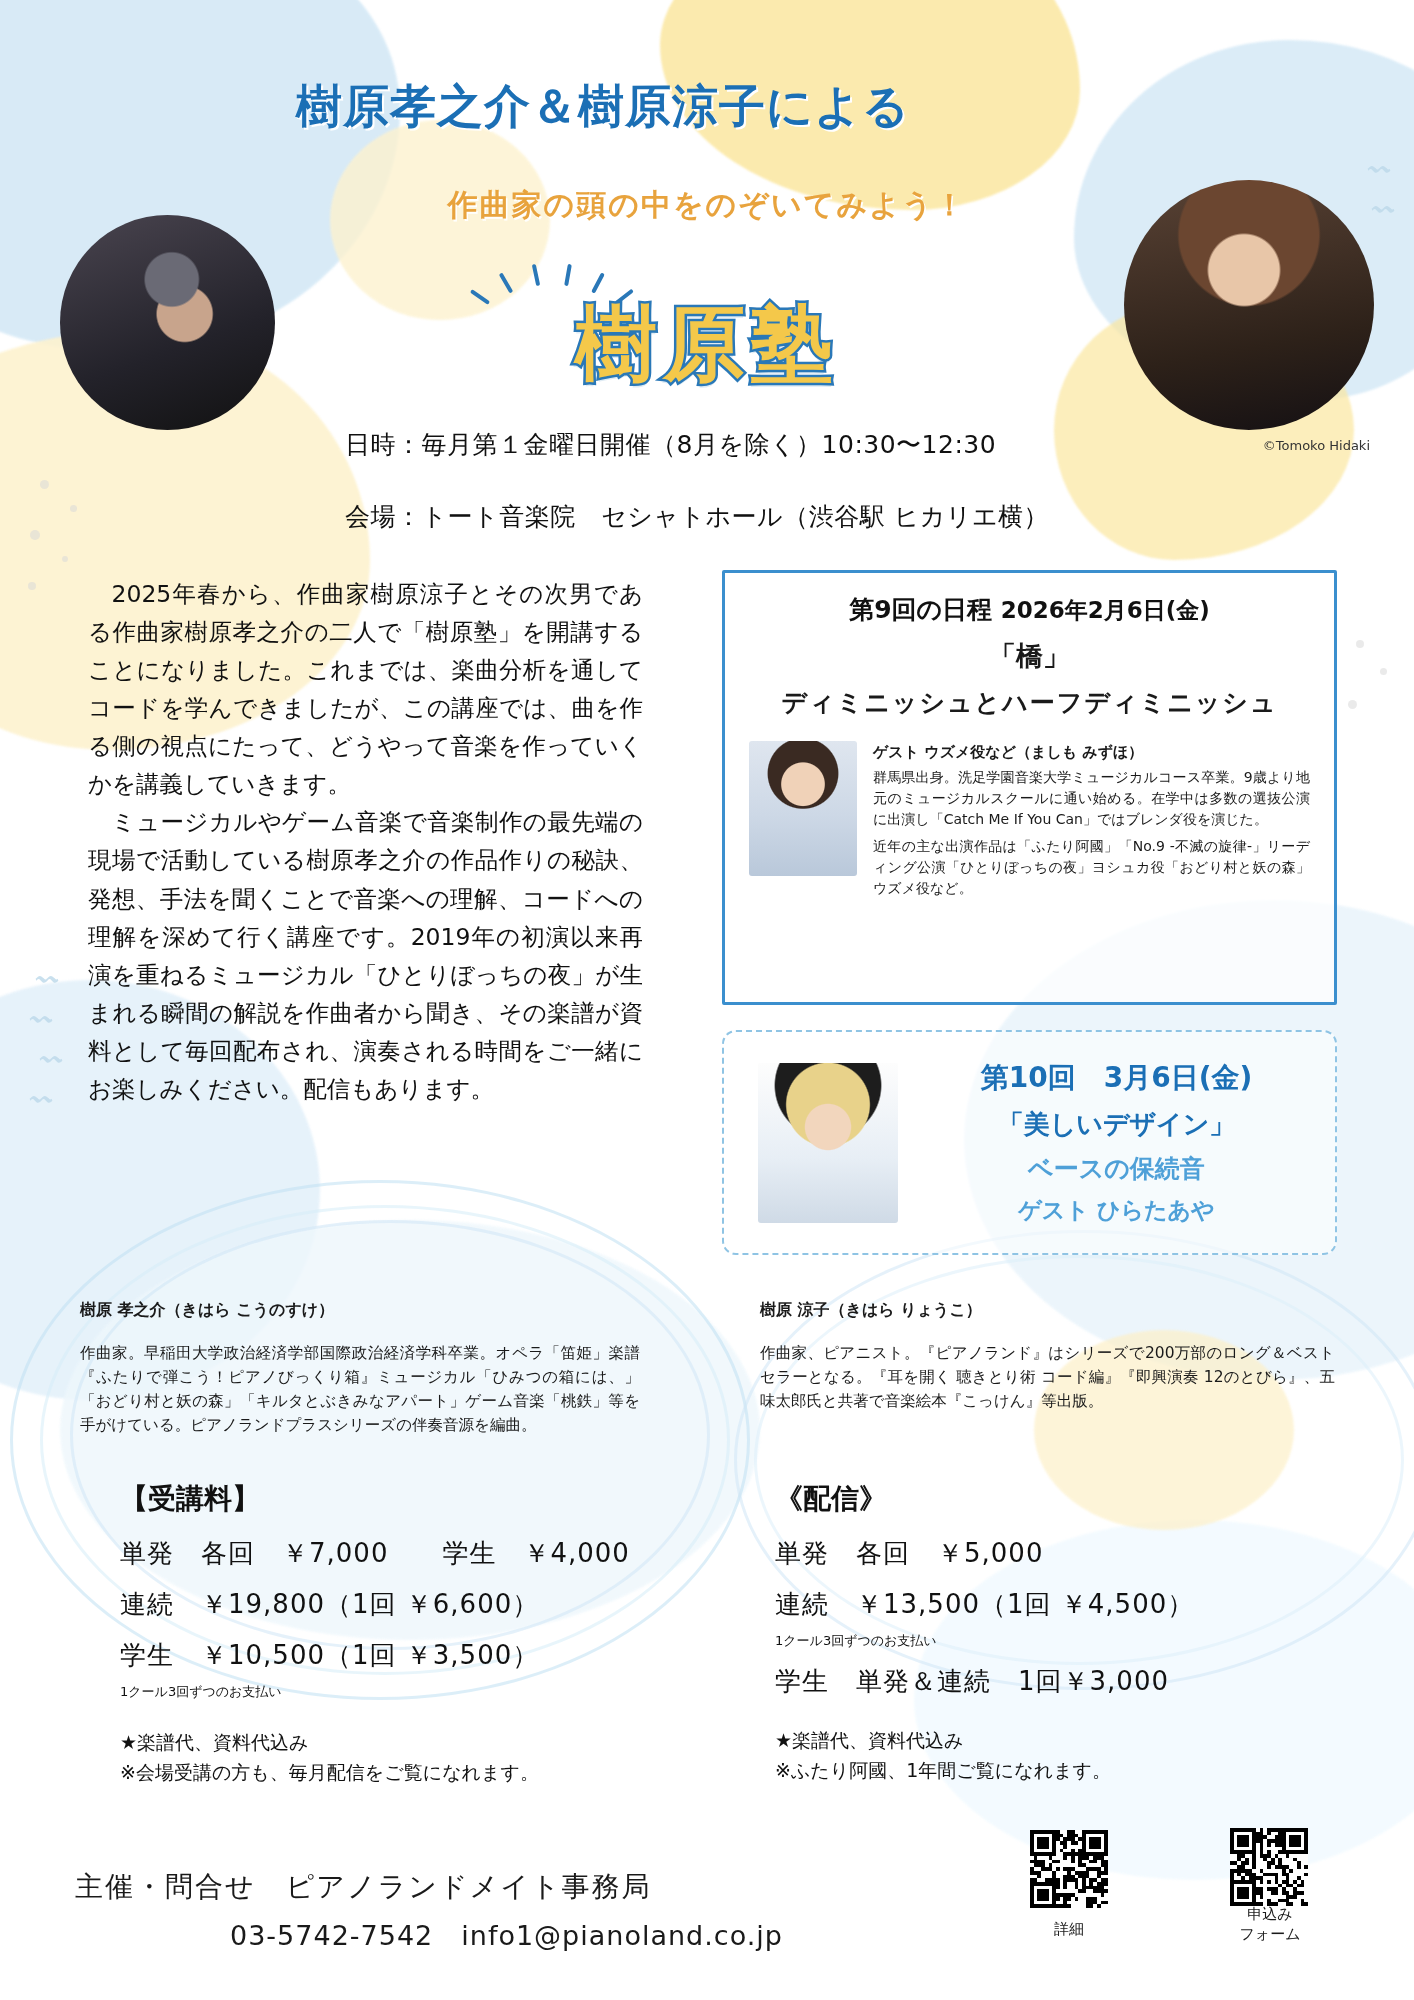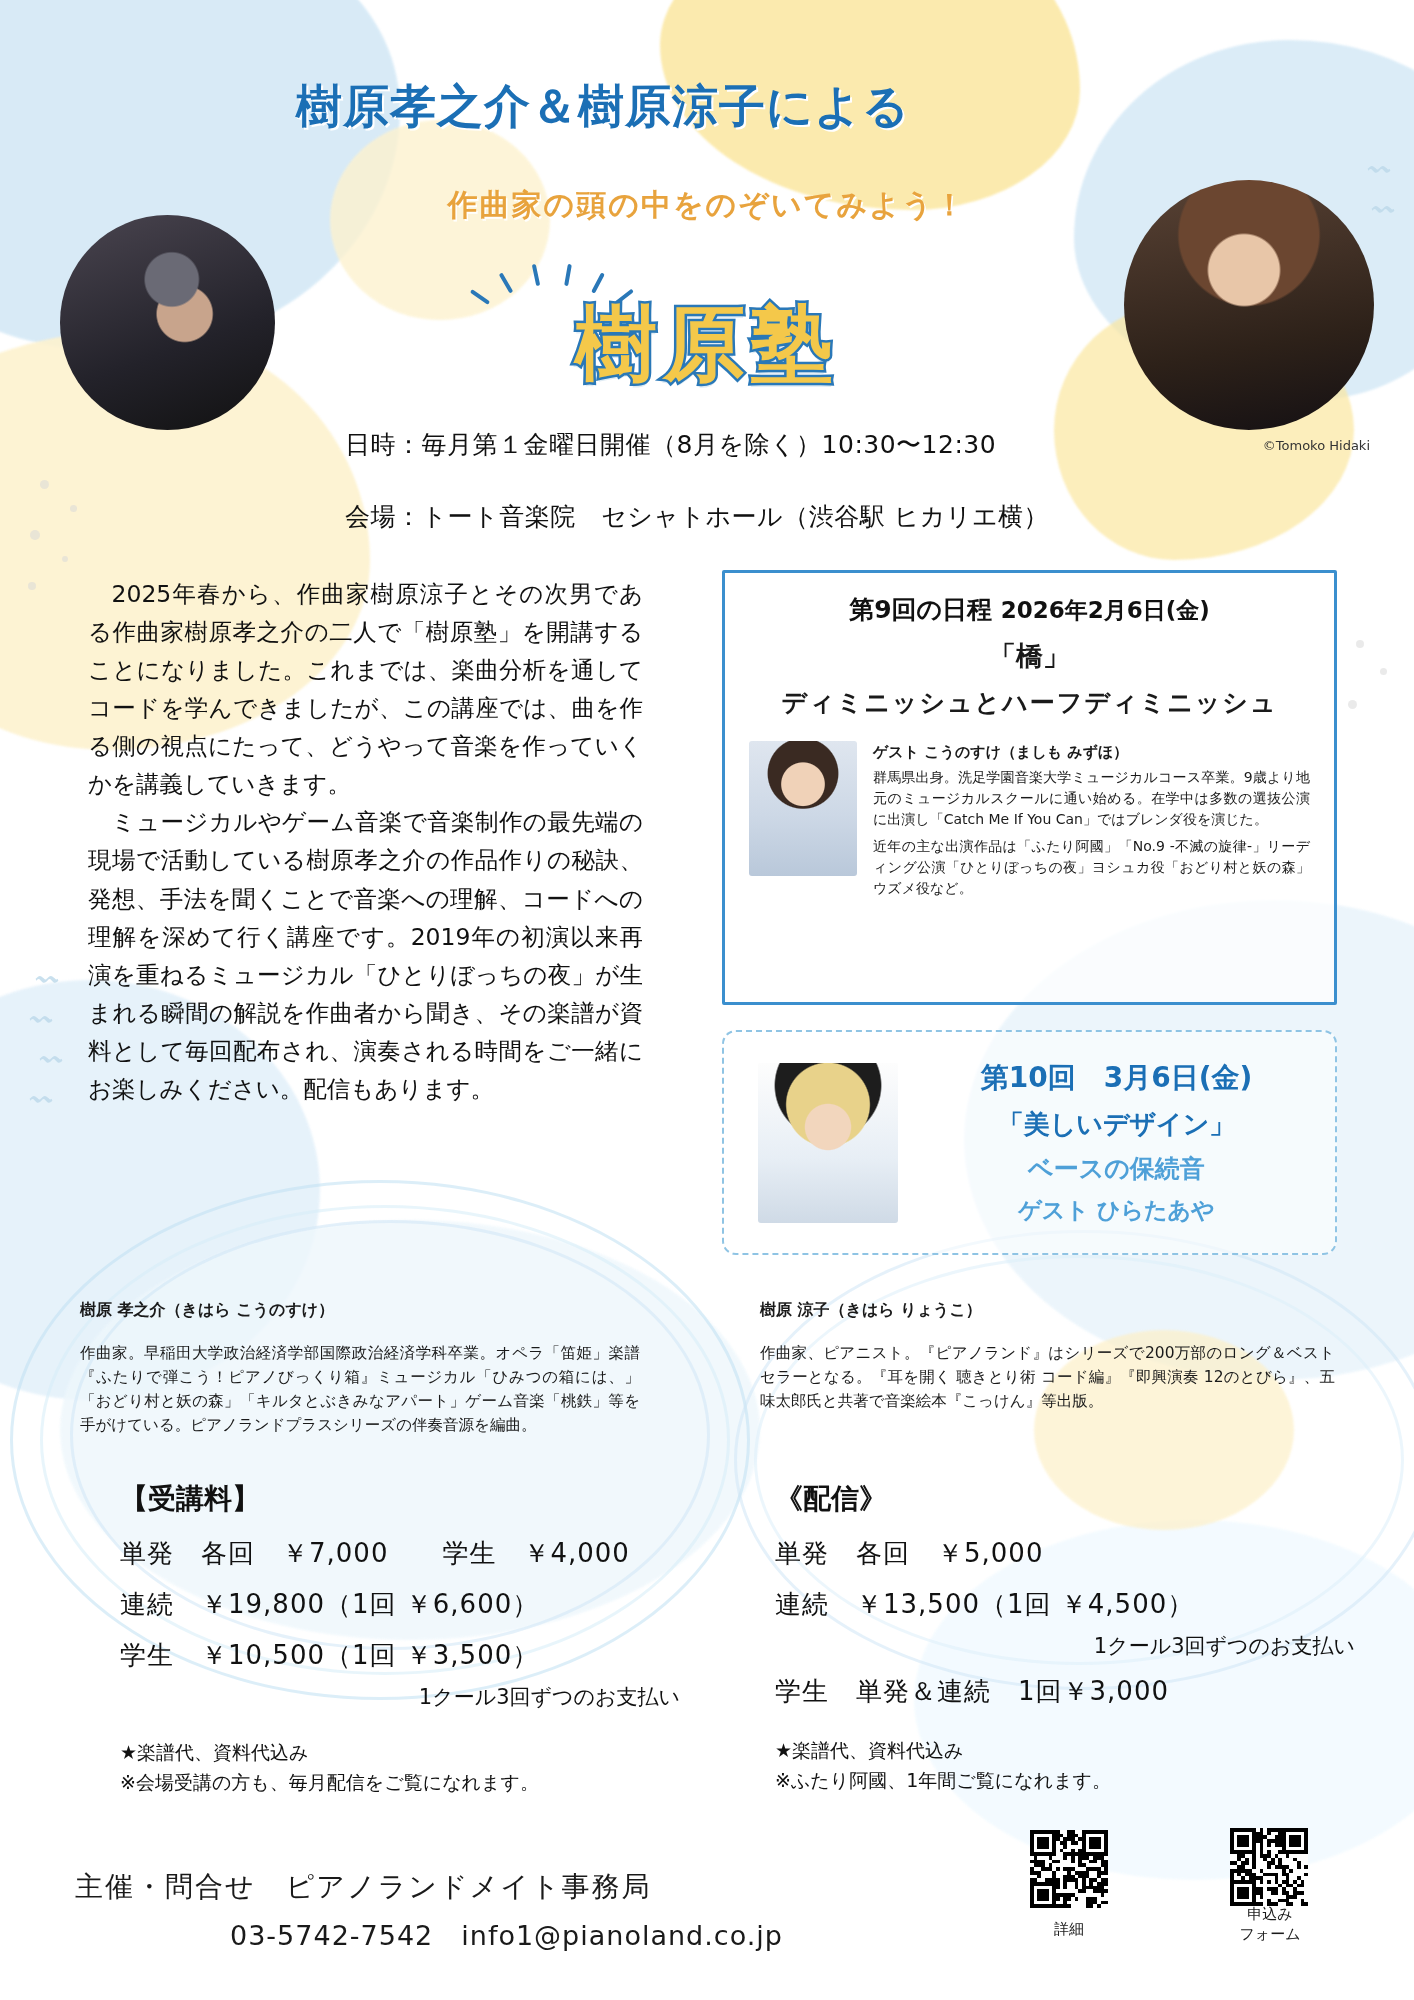--- a/index.html
+++ b/index.html
@@ -143,21 +143,21 @@
   .box10-l2 { font-size: 26px; margin-top: 10px; }
   .box10-l3 { font-size: 25px; margin-top: 10px; color: #4ea0d8; }
   .box10-l4 { font-size: 23px; margin-top: 10px; color: #4ea0d8; }
 
   
   .fee { position: absolute; font-size: 26px; color: #111; }
   .fee-l { left: 120px; top: 1480px; width: 560px; }
   .fee-r { left: 775px; top: 1480px; width: 580px; }
   .fee-title { font-size: 28px; font-weight: bold; margin-bottom: 18px; }
   .fee-row { margin-bottom: 16px; letter-spacing: 1px; }
-  .fee-note { font-size: 21px; text-align: right; margin: -6px 0 14px 0; }
+  .fee-note { font-size: 13px; text-align: left; margin: -6px 0 14px 0; }
   .fee-small { font-size: 19px; margin-top: 26px; line-height: 1.6; }
 
   
   .footer-1 { position: absolute; left: 75px; top: 1868px; font-size: 28px; letter-spacing: 2px; }
   .footer-2 { position: absolute; left: 230px; top: 1918px; font-size: 27px; letter-spacing: 1px; }
 
   .qr { position: absolute; width: 78px; height: 78px; background: #fff; }
   .qr canvas, .qr .grid { width: 100%; height: 100%; }
   .qr1 { left: 1030px; top: 1830px; }
   .qr2 { left: 1230px; top: 1828px; }
@@ -233,21 +233,21 @@
   <div class="box9">
     <div class="box9-title">
       <span>第9回の日程</span>
       <span class="small">2026年2月6日(金)</span>
     </div>
     <div class="box9-sub">「橋」</div>
     <div class="box9-sub2">ディミニッシュとハーフディミニッシュ</div>
     <div class="guest-row">
       <div class="guest-photo"></div>
       <div class="guest-txt">
-        <div class="guest-name">ゲスト こうのすけ（ましも みずほ）</div>
+        <div class="guest-name">ゲスト ウズメ役など（ましも みずほ）</div>
         <div>群馬県出身。洗足学園音楽大学ミュージカルコース卒業。9歳より地元のミュージカルスクールに通い始める。在学中は多数の選抜公演に出演し「Catch Me If You Can」ではブレンダ役を演じた。</div>
         <div style="margin-top:6px;">近年の主な出演作品は「ふたり阿國」「No.9 -不滅の旋律-」リーディング公演「ひとりぼっちの夜」ヨシュカ役「おどり村と妖の森」ウズメ役など。</div>
       </div>
     </div>
   </div>
 
   <div class="box10">
     <div class="box10-photo"></div>
     <div class="box10-txt">
       <div class="box10-l1">第10回　3月6日(金)</div>

